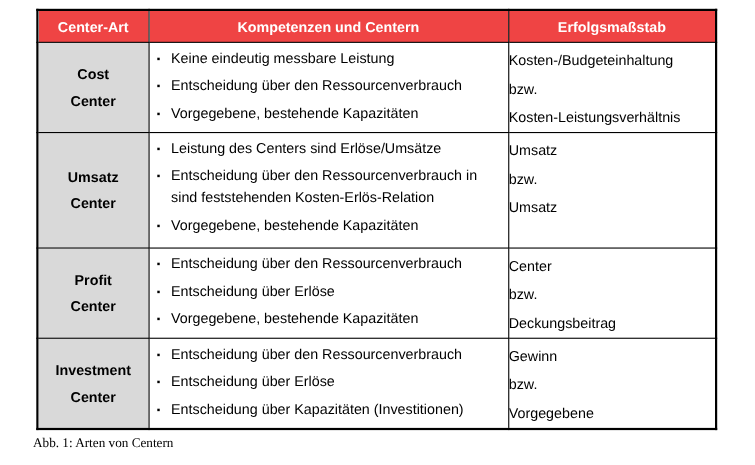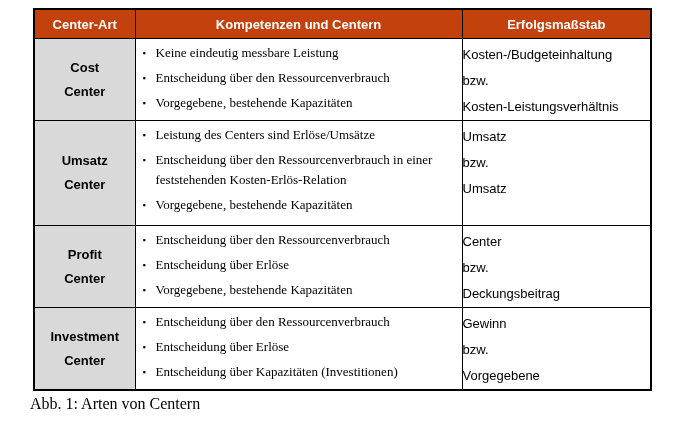--- a/index.html
+++ b/index.html
@@ -26,21 +26,21 @@
     border: 2px solid #000000;
   }
   .centers-table th,
   .centers-table td {
     border: 1px solid #000000;
     padding: 0;
     font-size: 13px;
     overflow: hidden;
   }
   .centers-table th {
-    background: #c2410c;
+    background: #ef4444;
     color: #ffffff;
     font-weight: bold;
     text-align: center;
     height: 28px;
     vertical-align: middle;
   }
   td.cell-center-type {
     background: #d9d9d9;
     text-align: center;
     font-weight: bold;
@@ -61,34 +61,33 @@
     margin: 0 0 5px 0;
   }
   .bullet-glyph {
     flex: none;
     width: 13px;
     font-size: 9px;
     line-height: 20px;
   }
   .bullet-text {
     flex: 1;
-    font-family: Liberation Serif, serif;
   }
   td.cell-erfolg {
     vertical-align: top;
     padding-top: 3px;
   }
   .measure-line {
     line-height: 26px;
   }
   .fig-caption {
     margin-top: 4px;
     margin-left: -3px;
     font-family: "Liberation Serif", serif;
-    font-size: 16px;
+    font-size: 12px;
     color: #000000;
   }
 </style>
 </head>
 <body>
 
 <div class="figure-wrap">
   <table class="centers-table">
     <colgroup>
       <col style="width:101px">
@@ -133,21 +132,21 @@
         <div class="center-name-line">Umsatz</div>
         <div class="center-name-line">Center</div>
       </td>
       <td class="cell-merkmale">
         <div class="bullet-item">
           <span class="bullet-glyph">▪</span>
           <span class="bullet-text">Leistung des Centers sind Erlöse/Umsätze</span>
         </div>
         <div class="bullet-item">
           <span class="bullet-glyph">▪</span>
-          <span class="bullet-text">Entscheidung über den Ressourcenverbrauch in einer feststehenden Kosten-Erlös-Relation</span>
+          <span class="bullet-text">Entscheidung über den Ressourcenverbrauch in sind feststehenden Kosten-Erlös-Relation</span>
         </div>
         <div class="bullet-item">
           <span class="bullet-glyph">▪</span>
           <span class="bullet-text">Vorgegebene, bestehende Kapazitäten</span>
         </div>
       </td>
       <td class="cell-erfolg">
         <div class="measure-line">Umsatz</div>
         <div class="measure-line">bzw.</div>
         <div class="measure-line">Umsatz</div>

